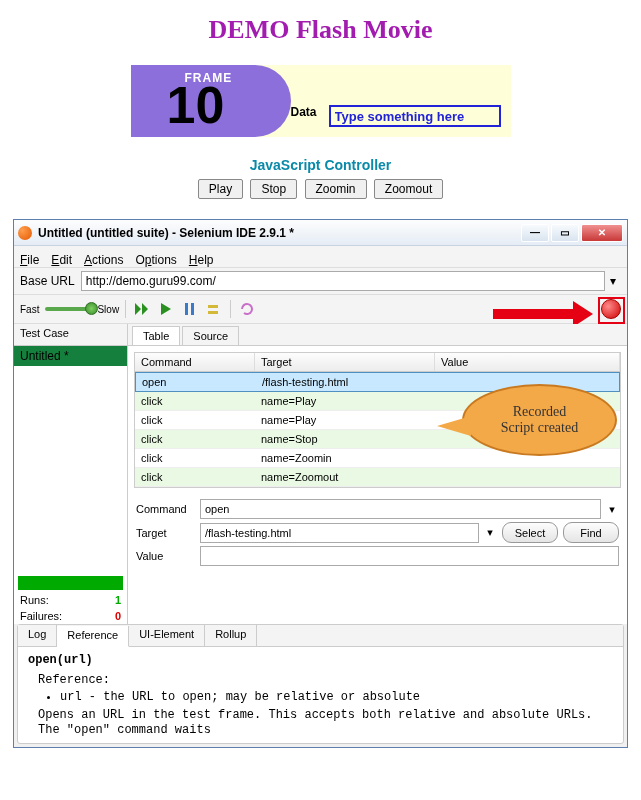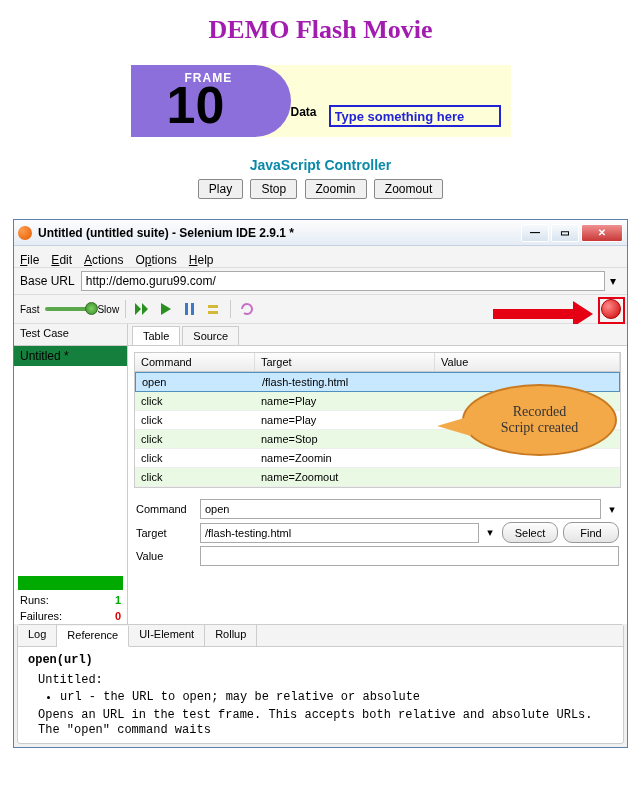--- a/index.html
+++ b/index.html
@@ -268,20 +268,20 @@
 
   <div class="bottom-panel">
     <div class="btabs">
       <div class="btab">Log</div>
       <div class="btab active">Reference</div>
       <div class="btab">UI-Element</div>
       <div class="btab">Rollup</div>
     </div>
     <div class="ref-body">
       <b>open(url)</b>
-      <div style="margin-top:4px;margin-left:10px;">Untitled:</div>
+      <div style="margin-top:4px;margin-left:10px;">Reference:</div>
       <ul>
           <li>url - the URL to open; may be relative or absolute</li>
         </ul>
       <div style="margin-left:10px;">Opens an URL in the test frame. This accepts both relative and absolute URLs. The "open" command waits</div>
     </div>
   </div>
 </div>
 
 </body></html>

